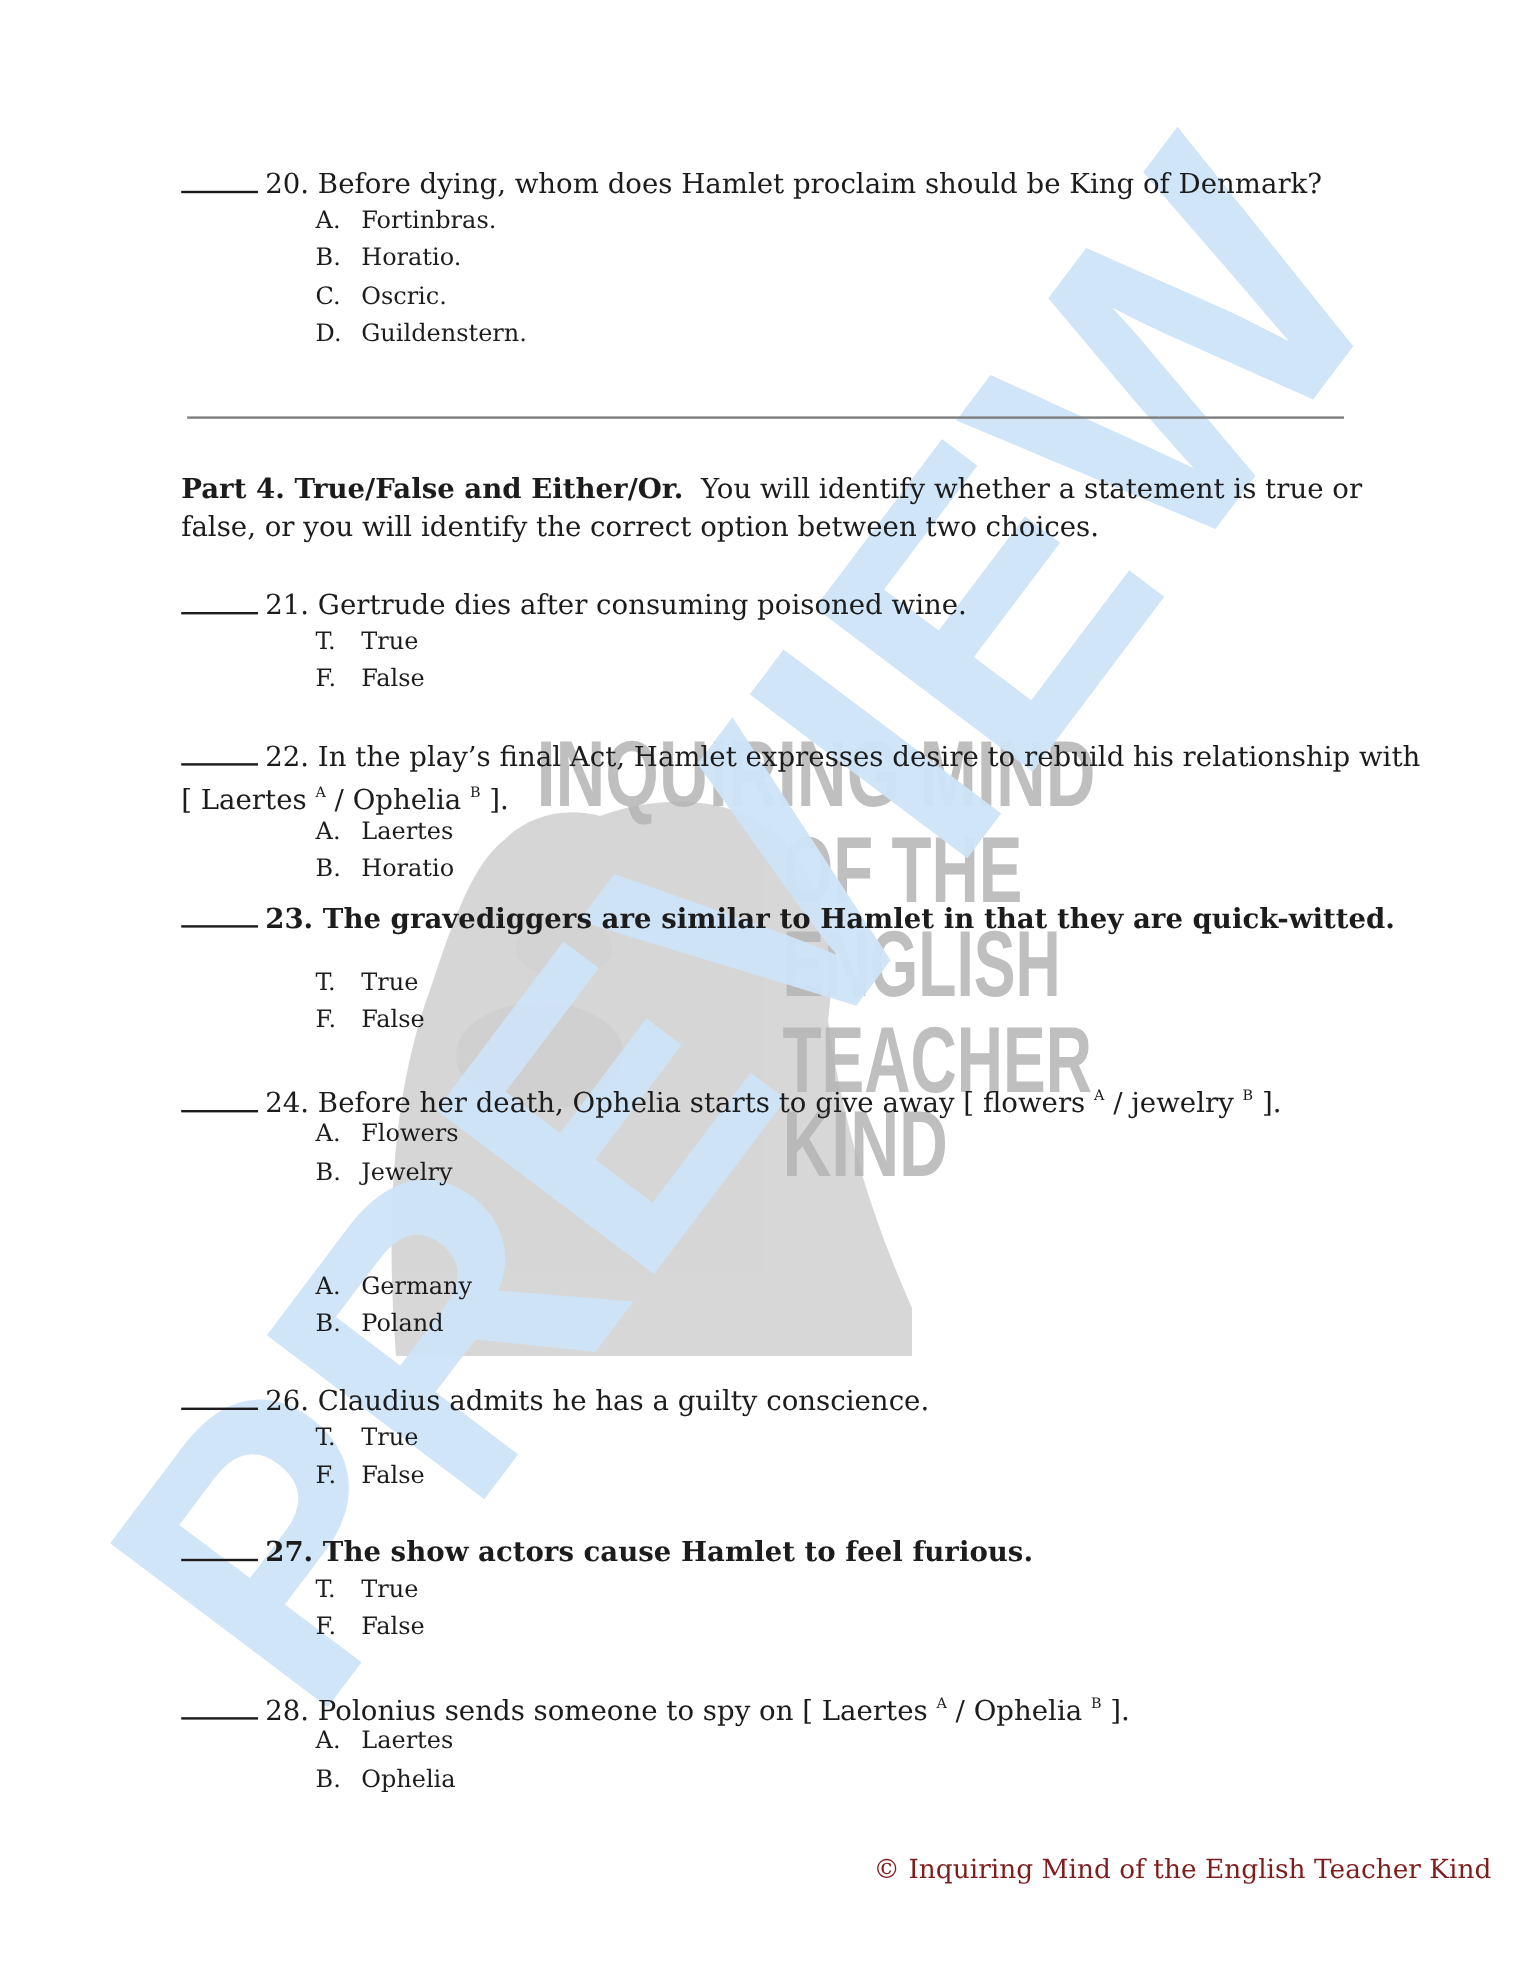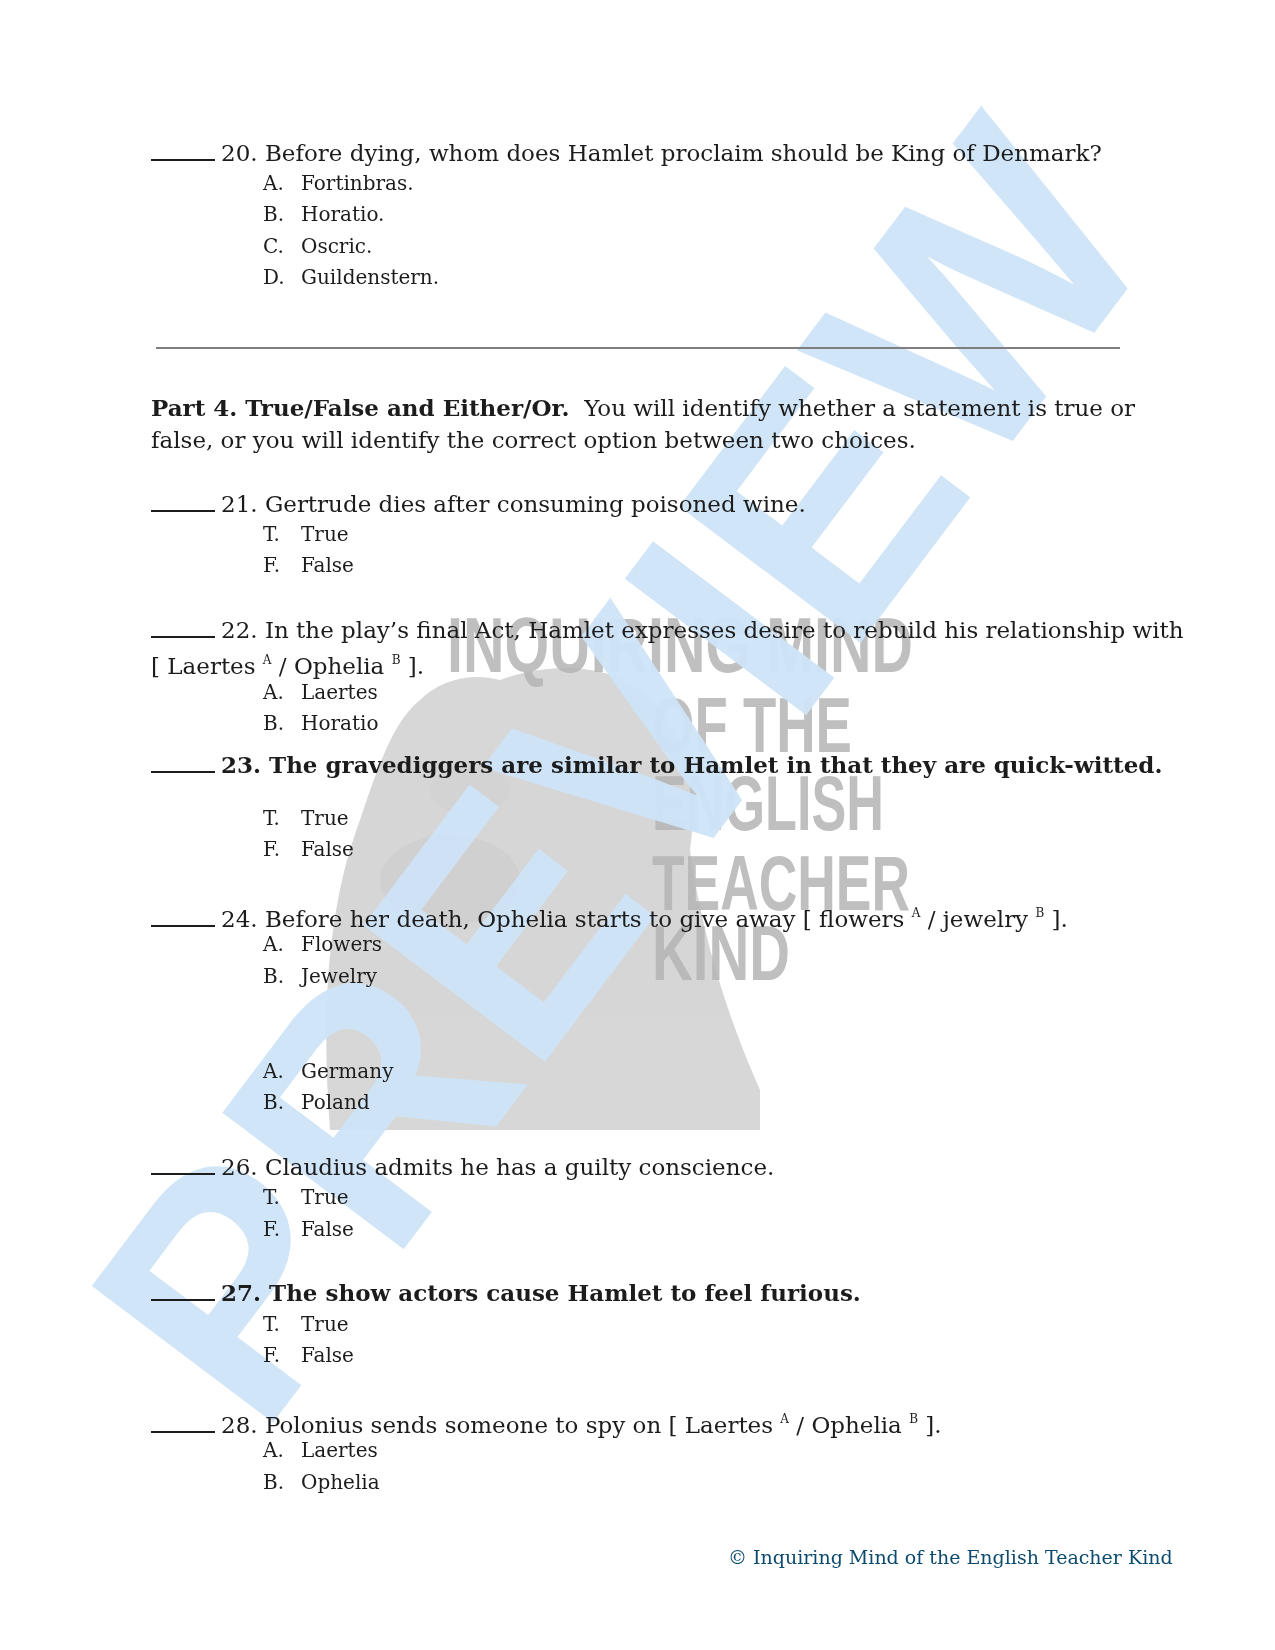--- a/index.html
+++ b/index.html
@@ -8,21 +8,21 @@
   .page { position: absolute; inset: 0; }
   .wm-layer { position: absolute; inset: 0; pointer-events: none; z-index: 1; }
   .content { position: absolute; left: 0; top: 0; width: 1134px; height: 1650px; z-index: 2; padding-left: 23px; }
   .line { position: absolute; left: 151px; font-size: 23px; line-height: 30px; white-space: nowrap; }
   .blank { display: inline-block; width: 64px; border-bottom: 2px solid #1c1c1c; height: 22px; vertical-align: baseline; margin-right: 6px; }
   .opt { position: absolute; left: 263px; font-size: 20px; line-height: 30px; white-space: nowrap; }
   .opt .letter { display: inline-block; width: 38px; }
   sup { font-size: 12px; vertical-align: 10px; }
   .rule { position: absolute; left: 156px; top: 347px; width: 964px; height: 2px; background: #7f7f7f; }
   .bold { font-weight: bold; }
-  .footer { position: absolute; left: 728px; top: 1546px; font-size: 19px; color: #0c4a6e; white-space: nowrap; }
+  .footer { position: absolute; left: 728px; top: 1546px; font-size: 22px; color: #7f1d1d; white-space: nowrap; }
 </style>
 </head>
 <body>
 
 <div class="page">
 
   <svg class="wm-layer" width="1275" height="1650" viewBox="0 0 1275 1650">
 
     <g opacity="0.22">
       <path d="M330 1130 C 320 1000, 330 900, 360 820 C 380 760, 395 720, 420 700 C 440 680, 470 672, 500 680 C 540 665, 600 660, 640 690 C 680 720, 700 780, 690 850 C 700 920, 720 1000, 760 1090 L 760 1130 Z" fill="#4a4a4a"></path>

